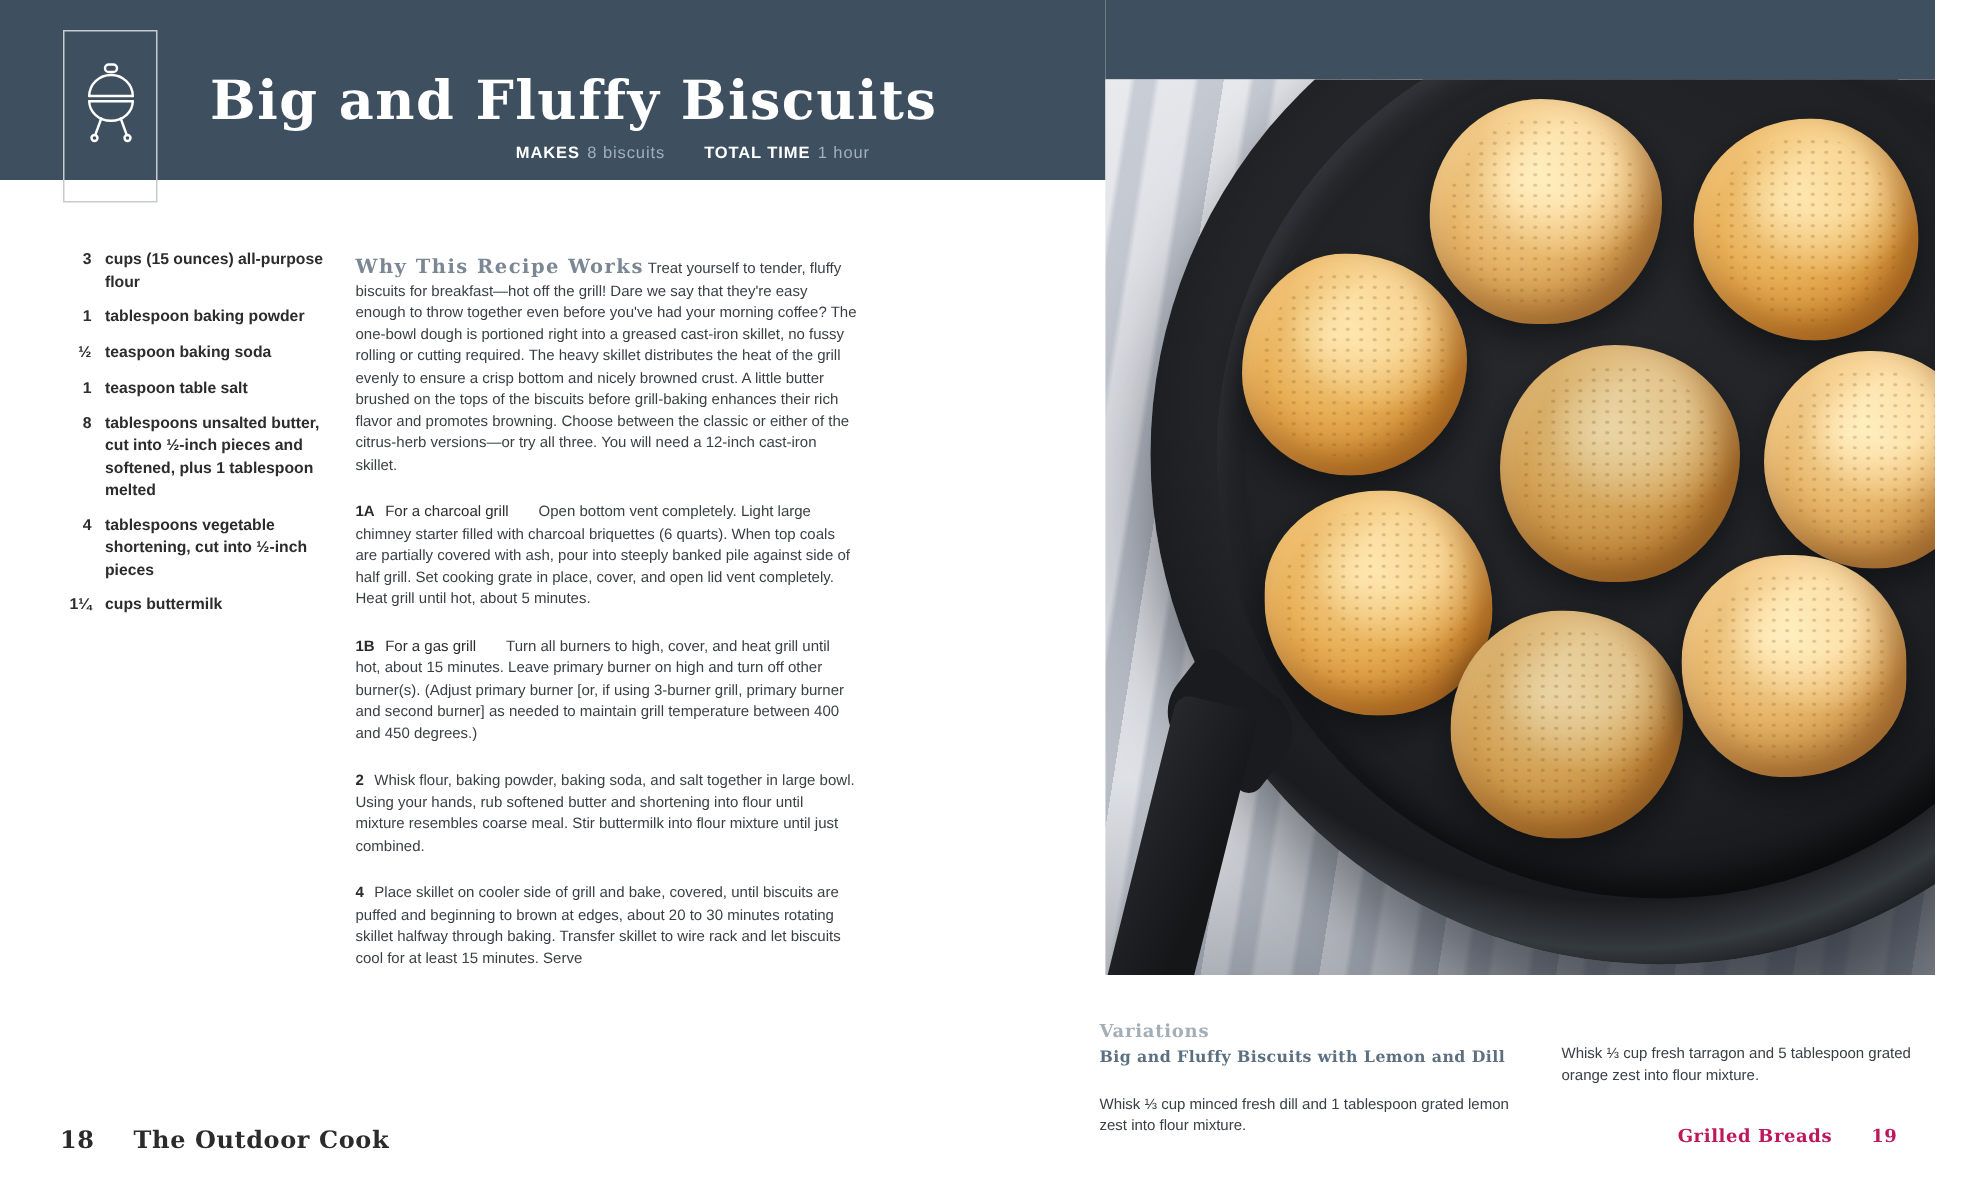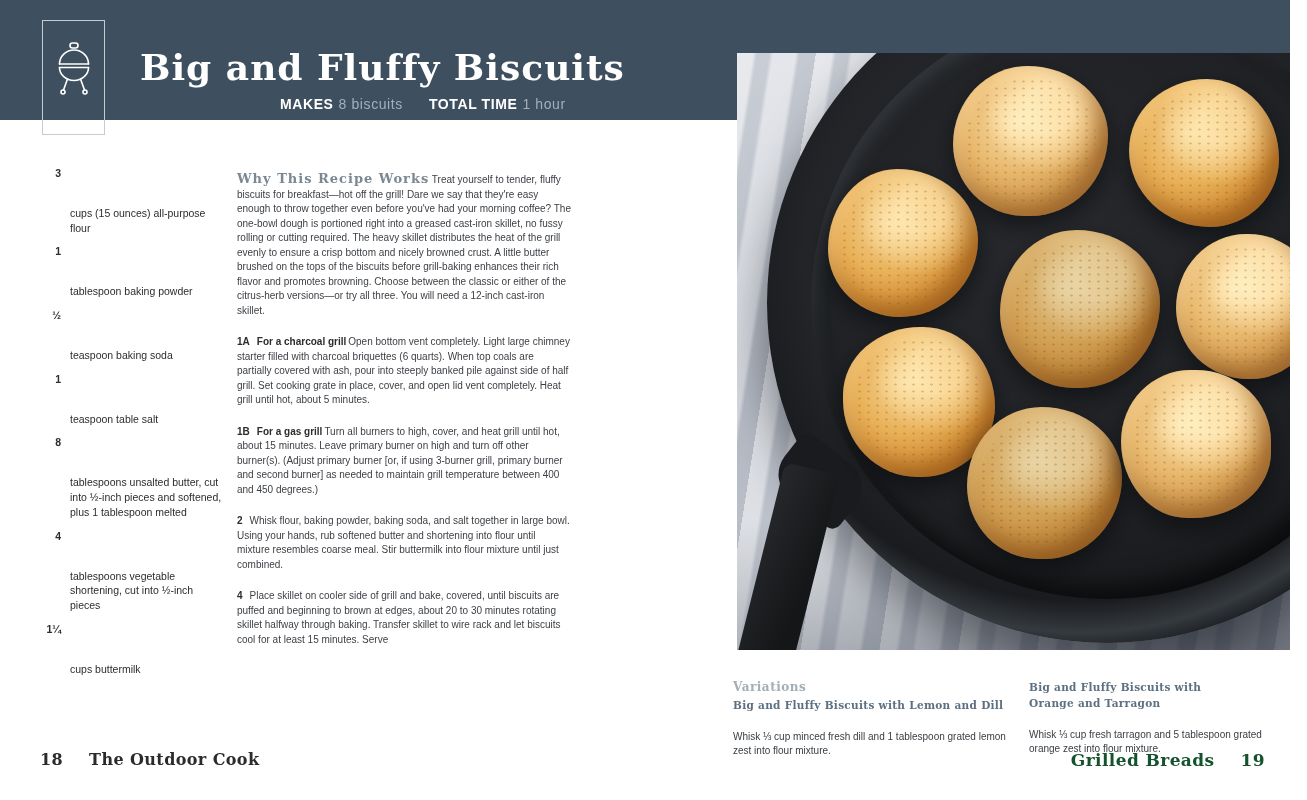--- a/index.html
+++ b/index.html
@@ -11,46 +11,46 @@
   .band-right{position:absolute;left:737px;top:0;width:553px;height:53px;background:#3e4f5f;}
 
   
   .icon-box{position:absolute;left:42px;top:20px;width:61px;height:113px;
             border:1px solid #c6cbd0;display:flex;align-items:center;justify-content:center;z-index:3;}
   .icon-box svg{display:block;margin-top:-18px;}
 
   
   .recipe-title{position:absolute;left:140px;top:46px;color:#ffffff;
       font-family:"DejaVu Serif", serif;font-weight:bold;font-size:36px;letter-spacing:1px;white-space:nowrap;}
-  .meta{position:absolute;left:280px;top:96px;width:300px;font-size:14px;
+  .meta{position:absolute;left:280px;top:96px;width:300px;text-align:right;font-size:11px;
         letter-spacing:.6px;white-space:nowrap;}
   .meta .mlabel{color:#ffffff;font-weight:bold;}
   .meta .mvalue{color:#a3b0bb;font-weight:normal;margin-left:5px;}
   .meta .gap{margin-left:26px;}
 
   
   .ingredients{position:absolute;left:33px;top:166px;width:190px;}
   .ing-row{display:flex;margin-bottom:9px;font-size:10.5px;line-height:1.4;}
   .ing-qty{width:28px;text-align:right;margin-right:9px;font-weight:bold;color:#2c2c2c;flex:none;}
-  .ing-text{flex:1;font-weight:normal;color:#2c2c2c;margin-top:40px;}
+  .ing-text{flex:1;font-weight:bold;color:#2c2c2c;}
 
   
   .recipe-col{position:absolute;left:237px;top:172px;width:334px;font-size:10px;line-height:14.5px;color:#3b3f44;}
   .recipe-col p{margin:0 0 17px 0;}
   .wtrw{font-family:"DejaVu Serif", serif;font-weight:bold;font-size:13px;letter-spacing:1px;color:#7b8894;}
   .step-num{font-weight:bold;color:#2c2c2c;margin-right:7px;}
-  .step-label{font-weight:bold;color:#2c2c2c;margin-right:2px;}
+  .step-label{font-weight:normal;color:#2c2c2c;margin-right:20px;}
   .step-label:empty{display:none;margin:0;}
 
   
   .footer-left{position:absolute;left:40px;top:750px;font-family:"DejaVu Serif", serif;
       font-weight:bold;font-size:16px;color:#2b2b2b;letter-spacing:.4px;}
   .footer-left .pnum{margin-right:26px;}
   .footer-right{position:absolute;right:42px;top:750px;font-family:"DejaVu Serif", serif;
-      font-weight:bold;font-size:17px;color:#14532d;letter-spacing:.4px;}
+      font-weight:bold;font-size:12px;color:#be185d;letter-spacing:.4px;}
   .footer-right .pnum{margin-left:26px;}
 
   
   .photo{position:absolute;left:737px;top:53px;width:553px;height:597px;overflow:hidden;
     background:
       radial-gradient(circle at 88% 97%, rgba(55,60,70,.55), transparent 42%),
       linear-gradient(to top, rgba(70,76,88,.30), transparent 22%),
       repeating-linear-gradient(99deg,
          rgba(255,255,255,.38) 0 16px,
          rgba(158,165,178,.28) 20px 32px,
@@ -77,21 +77,21 @@
                  inset -9px -13px 20px rgba(108,58,14,.45),
                  inset 6px 8px 14px rgba(255,236,192,.30);}
   .biscuit::after{content:"";position:absolute;inset:8%;border-radius:inherit;
       background-image:radial-gradient(rgba(125,82,30,.38) 1px, transparent 1.7px);
       background-size:9px 7px;opacity:.7;}
   .b-warm{filter:saturate(1.12) brightness(1.03);}
   .b-pale{filter:brightness(1.07) saturate(.92);}
   .b-dark{filter:brightness(.95) saturate(1.05);}
 
   
-  .variations{position:absolute;left:733px;top:680px;width:557px;display:flex;gap:20px;}
+  .variations{position:absolute;left:733px;top:680px;width:557px;display:flex;gap:32px;}
   .var-col{flex:none;}
   .var-col1{width:276px;}
   .var-col2{width:236px;}
   .var-label{font-family:"DejaVu Serif", serif;font-weight:bold;font-size:12px;color:#a3aeb6;
       letter-spacing:.5px;margin-bottom:4px;}
   .var-title{font-family:"DejaVu Serif", serif;font-weight:bold;font-size:10.5px;color:#5d7080;
       letter-spacing:.3px;line-height:1.5;}
   .var-col2 .var-title{max-width:198px;}
   .var-text{font-size:10px;line-height:14.5px;color:#3b4045;margin-top:16px;}
 </style>
@@ -192,21 +192,20 @@
     <div class="biscuit b-pale" style="left:384px;top:317px;width:150px;height:148px;border-radius:48% 52% 54% 46% / 50% 50% 46% 54%;"></div>
   </div>
 
   <div class="variations">
     <div class="var-col var-col1">
       <div class="var-label">Variations</div>
       <div class="var-title">Big and Fluffy Biscuits with Lemon and Dill</div>
       <div class="var-text">Whisk ⅓ cup minced fresh dill and 1 tablespoon grated lemon zest into flour mixture.</div>
     </div>
     <div class="var-col var-col2">
-      <div class="var-title">Big and Fluffy Biscuits with Orange and Tarragon</div>
       <div class="var-text">Whisk ⅓ cup fresh tarragon and 5 tablespoon grated orange zest into flour mixture.</div>
     </div>
   </div>
 
   <div class="footer-right">
     <span>Grilled Breads</span><span class="pnum">19</span>
   </div>
 
 </div>
 

